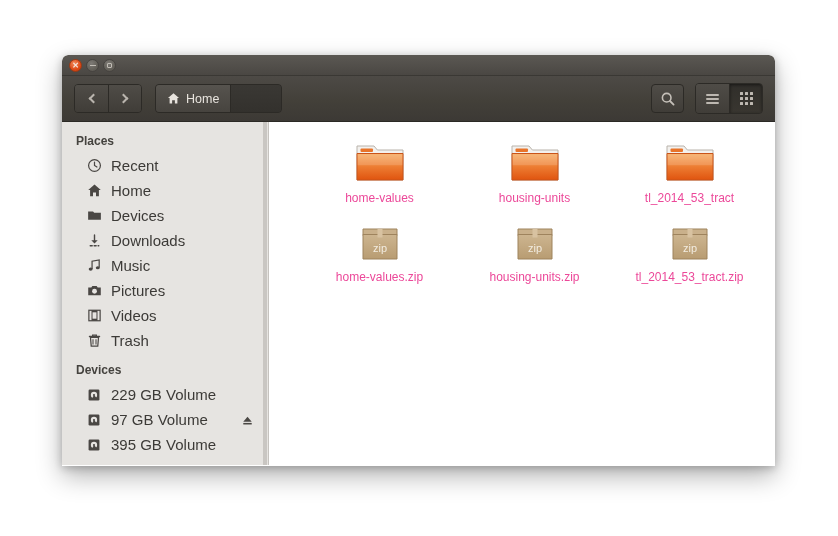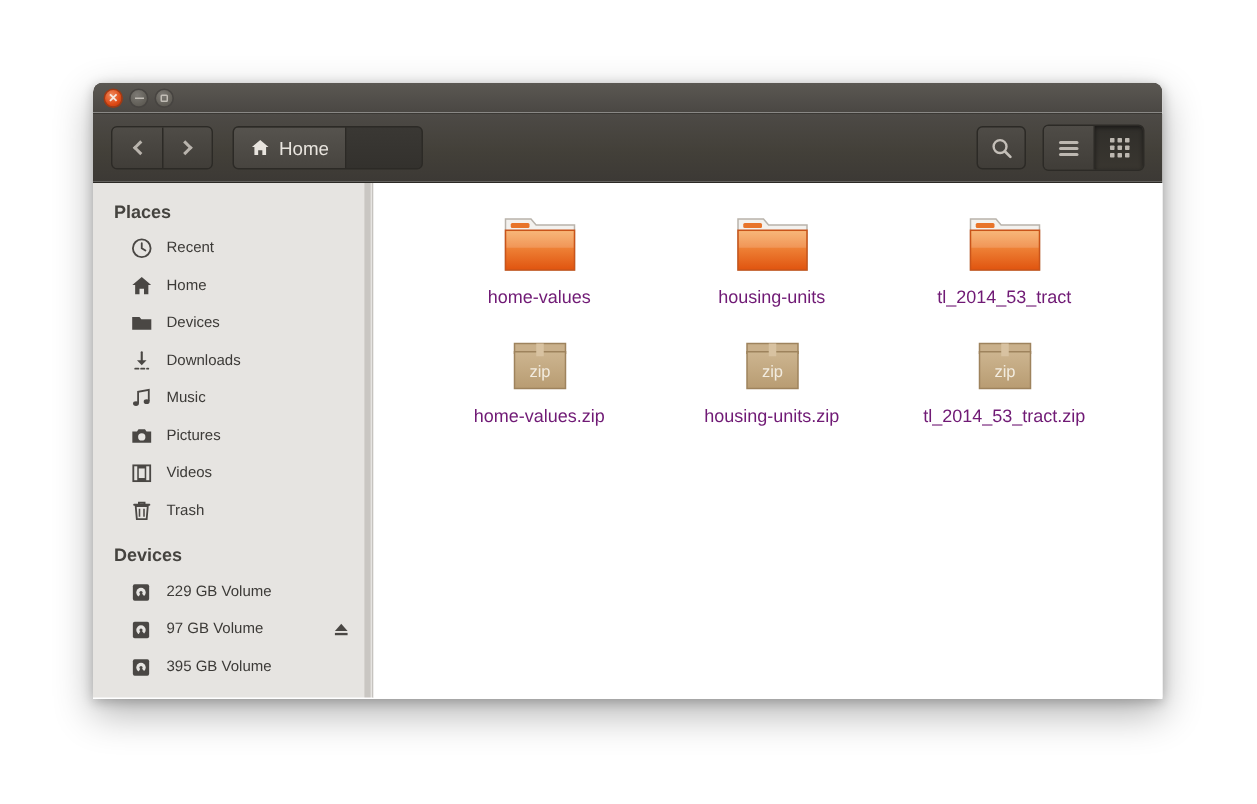--- a/index.html
+++ b/index.html
@@ -188,40 +188,40 @@
 
   
   .window-body {
     display: flex;
     height: 343px;
     background: #ffffff;
   }
 
   
   .sidebar {
-    width: 187px;
+    width: 207px;
     background: #e6e4e1;
     border-right: 1px solid #c6c3bf;
     padding-top: 9px;
     position: relative;
     overflow: hidden;
   }
   .sb-heading {
     font-size: 12px;
     font-weight: bold;
     color: #45433f;
     padding: 3px 0 5px 14px;
   }
   .sb-item {
     display: flex;
     align-items: center;
     gap: 9px;
     height: 25px;
     padding-left: 24px;
-    font-size: 10px;
+    font-size: 15px;
     color: #3c3a37;
     cursor: pointer;
     position: relative;
   }
   .sb-icon {
     width: 16px; height: 16px;
     display: flex;
     align-items: center;
     justify-content: center;
     flex: 0 0 16px;
@@ -266,21 +266,21 @@
     display: flex;
     flex-direction: column;
     align-items: center;
     padding-top: 6px;
     cursor: pointer;
     border-radius: 3px;
   }
   .file-label {
     margin-top: 5px;
     font-size: 12px;
-    color: #701a75;
+    color: #ec4899;
     white-space: nowrap;
   }
 
   .icon-box { width: 52px; height: 46px; position: relative; }
 </style>
 </head>
 <body>
 
 <div id="file-window">
 

